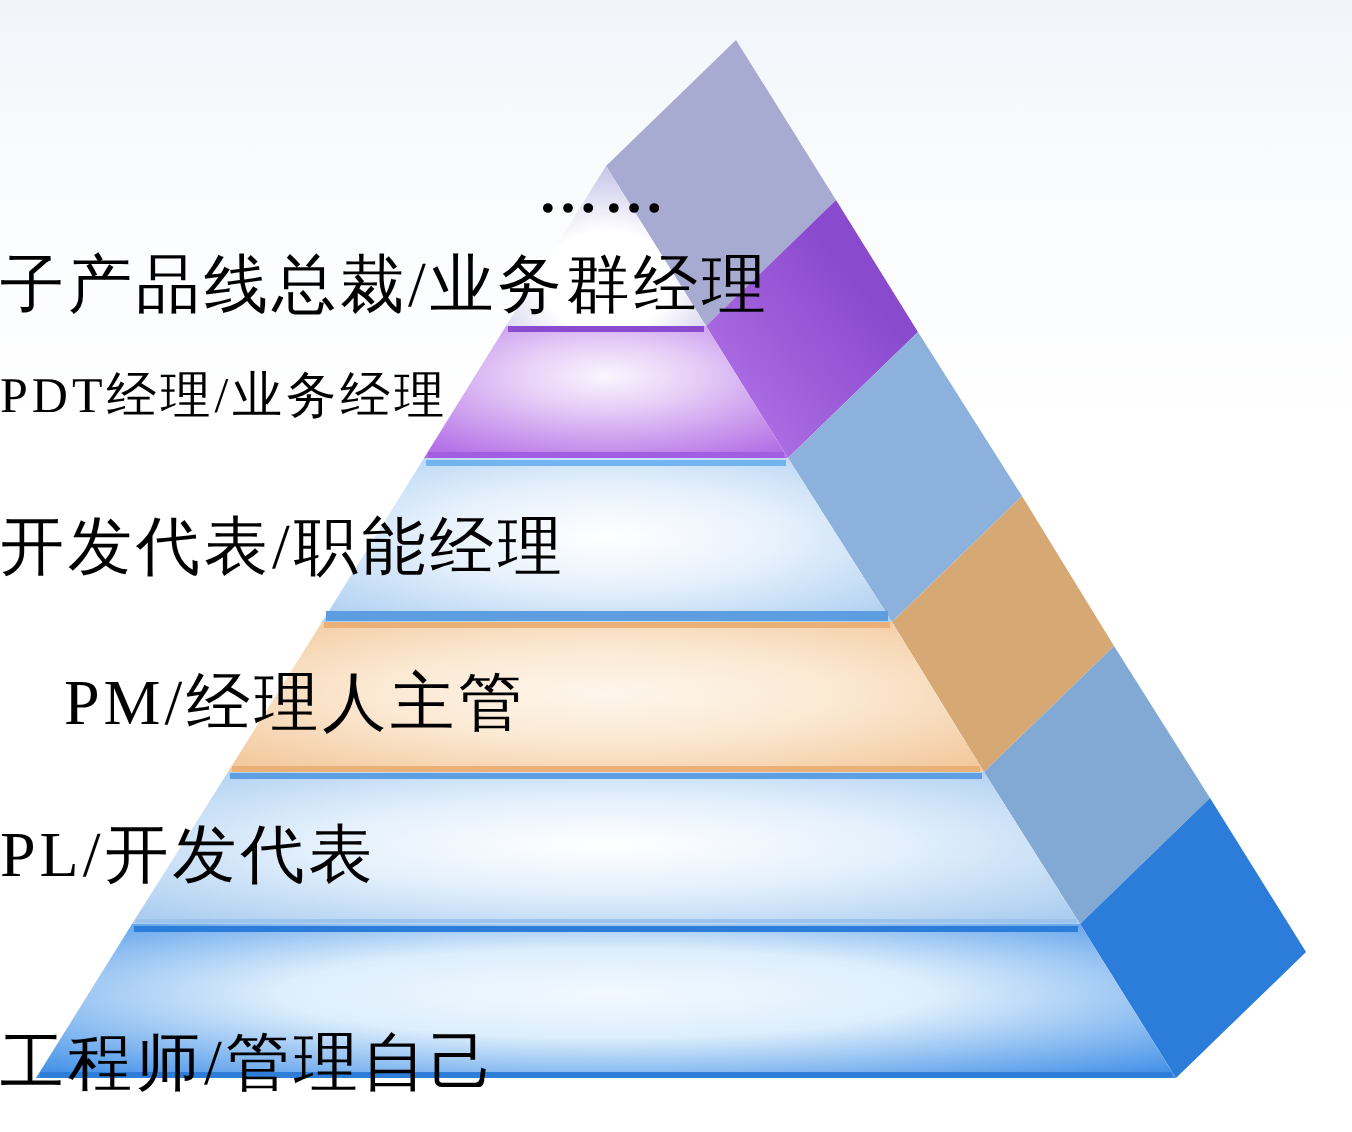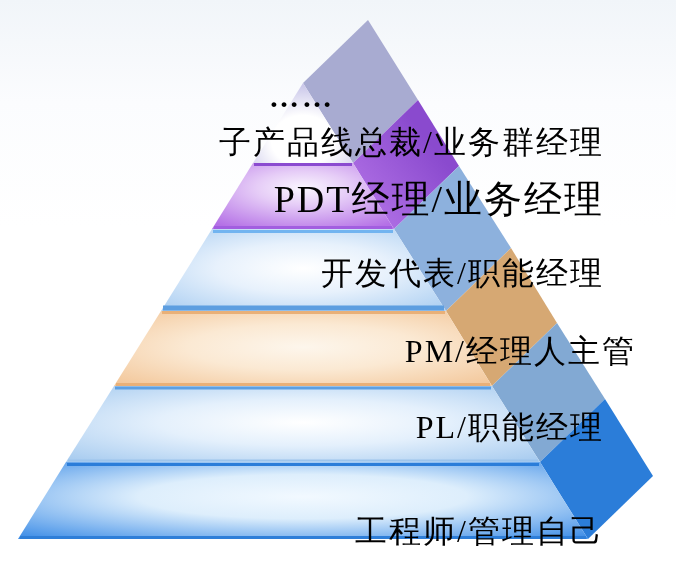--- a/index.html
+++ b/index.html
@@ -7,30 +7,30 @@
     width:676px;height:566px;overflow:hidden;
     font-family:"Liberation Serif","DejaVu Serif",serif;
   }
   .stage{
     position:relative;width:676px;height:566px;
     background:linear-gradient(180deg,#f1f5f9 0%,#fbfcfe 18%,#ffffff 40%,#ffffff 100%);
   }
   .stage svg{position:absolute;left:0;top:0;}
   .labels{position:absolute;left:0;top:0;width:604px;height:566px;pointer-events:none;}
   .lvl-label{
-    position:absolute;left:0;width:604px;text-align:right;
+    position:absolute;left:0;width:604px;text-align:left;
     font-size:32px;line-height:36px;color:#000;letter-spacing:2px;white-space:nowrap;
   }
   .ellipsis-label{
     position:absolute;left:0;width:604px;text-align:center;
     font-size:30px;line-height:34px;font-weight:bold;color:#000;letter-spacing:3px;
   }
   .t-ellipsis{top:80px;}
   .t-l1{top:124px;}
-  .t-l2{top:181px;font-size:38px;}
+  .t-l2{top:181px;font-size:25px;}
   .t-l3{top:255px;}
   .t-l4{top:333px;margin-left:32px;}
   .t-l5{top:409px;}
   .t-l6{top:486px;margin-top:27px;}
 </style>
 </head>
 <body>
 
 <div class="stage">
 
@@ -98,17 +98,17 @@
     <line x1="67" y1="464.5" x2="539" y2="464.5" stroke-width="3" stroke="#2b7dd9"></line>
     <line x1="20" y1="537.5" x2="586" y2="537.5" stroke-width="3" stroke="#2e7ed8"></line>
   </svg>
 
   <div class="labels">
     <div class="ellipsis-label t-ellipsis">……</div>
     <div class="lvl-label t-l1">子产品线总裁/业务群经理</div>
     <div class="lvl-label t-l2">PDT经理/业务经理</div>
     <div class="lvl-label t-l3">开发代表/职能经理</div>
     <div class="lvl-label t-l4">PM/经理人主管</div>
-    <div class="lvl-label t-l5">PL/职能经理</div>
+    <div class="lvl-label t-l5">PL/开发代表</div>
     <div class="lvl-label t-l6">工程师/管理自己</div>
   </div>
 
 </div>
 
 </body></html>

